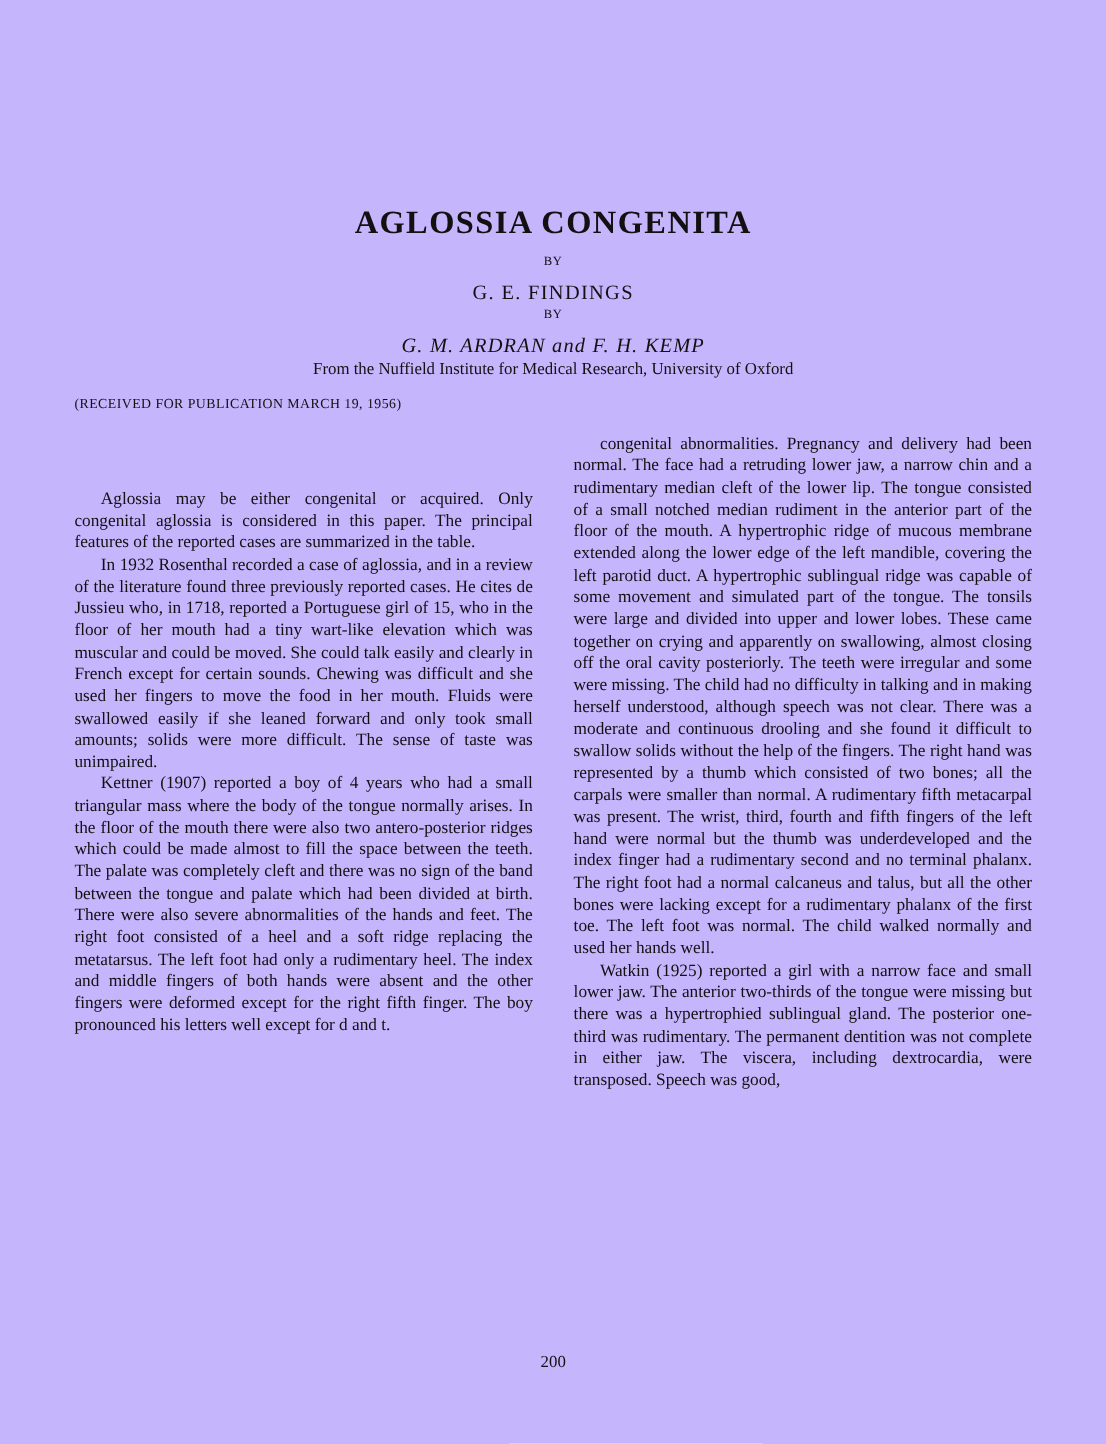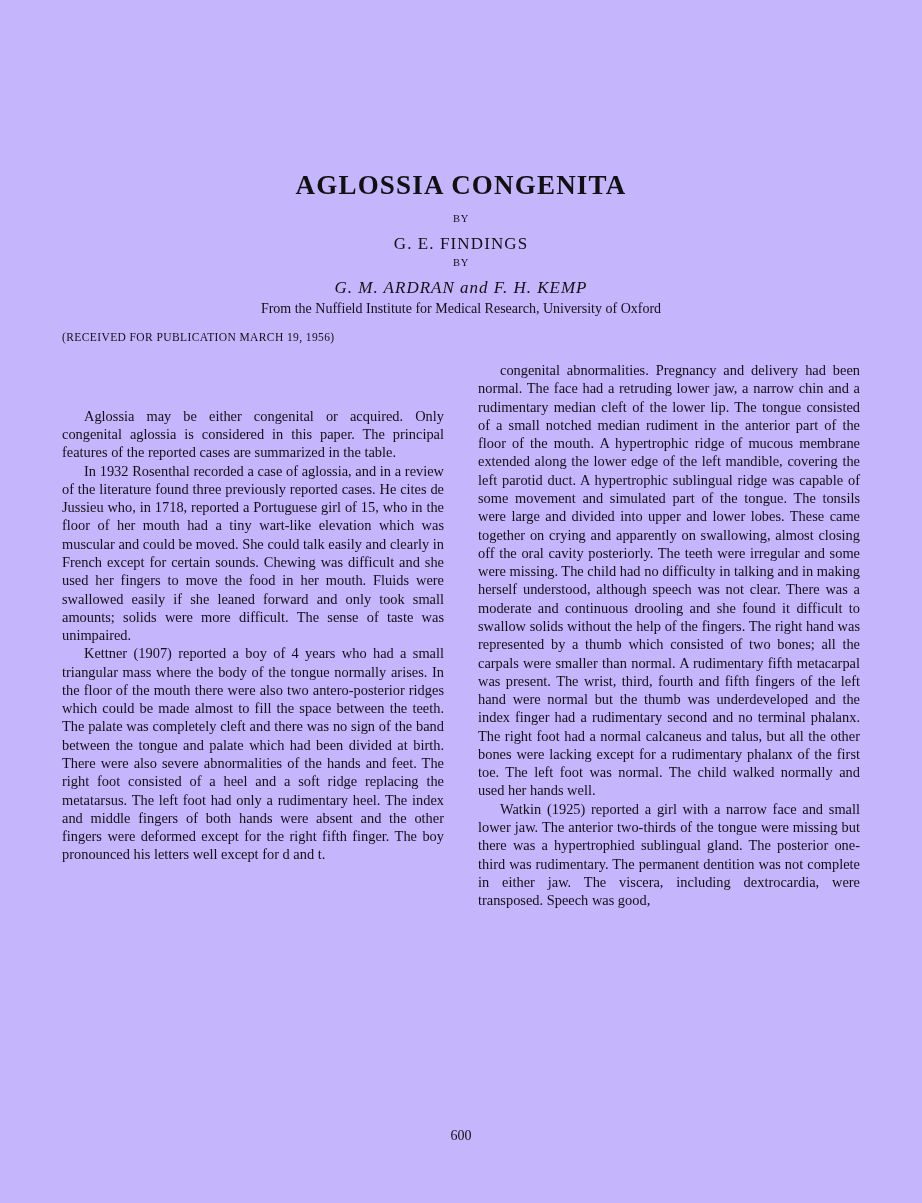--- a/index.html
+++ b/index.html
@@ -126,14 +126,14 @@
         <p>In 1932 Rosenthal recorded a case of aglossia, and in a review of the literature found three previously reported cases.   He cites de Jussieu who, in 1718, reported a Portuguese girl of 15, who in the floor of her mouth had a tiny wart-like elevation which was muscular and could be moved.  She could talk easily and clearly in French except for certain sounds.   Chewing was difficult and she used her fingers to move the food in her mouth.   Fluids were swallowed easily if she leaned forward and only took small amounts; solids were more difficult.  The sense of taste was unimpaired.</p>
         <p>Kettner (1907) reported a boy of 4 years who had a small triangular mass where the body of the tongue normally arises.   In the floor of the mouth there were also two antero-posterior ridges which could be made almost to fill the space between the teeth. The palate was completely cleft and there was no sign of the band between the tongue and palate which had been divided at birth.   There were also severe abnormalities of the hands and feet.   The right foot consisted of a heel and a soft ridge replacing the metatarsus.   The left foot had only a rudimentary heel.   The index and middle fingers of both hands were absent and the other fingers were deformed except for the right fifth finger.   The boy pronounced his letters well except for d and t.</p>
       </div>
       <div class="col">
         <p>congenital abnormalities.   Pregnancy and delivery had been normal.   The face had a retruding lower jaw, a narrow chin and a rudimentary median cleft of the lower lip.   The tongue consisted of a small notched median rudiment in the anterior part of the floor of the mouth.  A hypertrophic ridge of mucous membrane extended along the lower edge of the left mandible, covering the left parotid duct. A hypertrophic sublingual ridge was capable of some movement and simulated part of the tongue. The tonsils were large and divided into upper and lower lobes.   These came together on crying and apparently on swallowing, almost closing off the oral cavity posteriorly.   The teeth were irregular and some were missing.   The child had no difficulty in talking and in making herself understood, although speech was not clear.   There was a moderate and continuous drooling and she found it difficult to swallow solids without the help of the fingers.   The right hand was represented by a thumb which consisted of two bones;  all the carpals were smaller than normal.   A rudimentary fifth metacarpal was present.   The wrist, third, fourth and fifth fingers of the left hand were normal but the thumb was underdeveloped and the index finger had a rudimentary second and no terminal phalanx.   The right foot had a normal calcaneus and talus, but all the other bones were lacking except for a rudimentary phalanx of the first toe.   The left foot was normal.   The child walked normally and used her hands well.</p>
         <p>Watkin (1925) reported a girl with a narrow face and small lower jaw.   The anterior two-thirds of the tongue were missing but there was a hypertrophied sublingual gland.   The posterior one-third was rudimentary.   The permanent dentition was not complete in either jaw.   The viscera, including dextrocardia, were transposed.   Speech was good,</p>
       </div>
     </div>
   </div>
 
-  <div class="page-number">600</div>
+  <div class="page-number">200</div>
 </div>
 
 </body></html>

